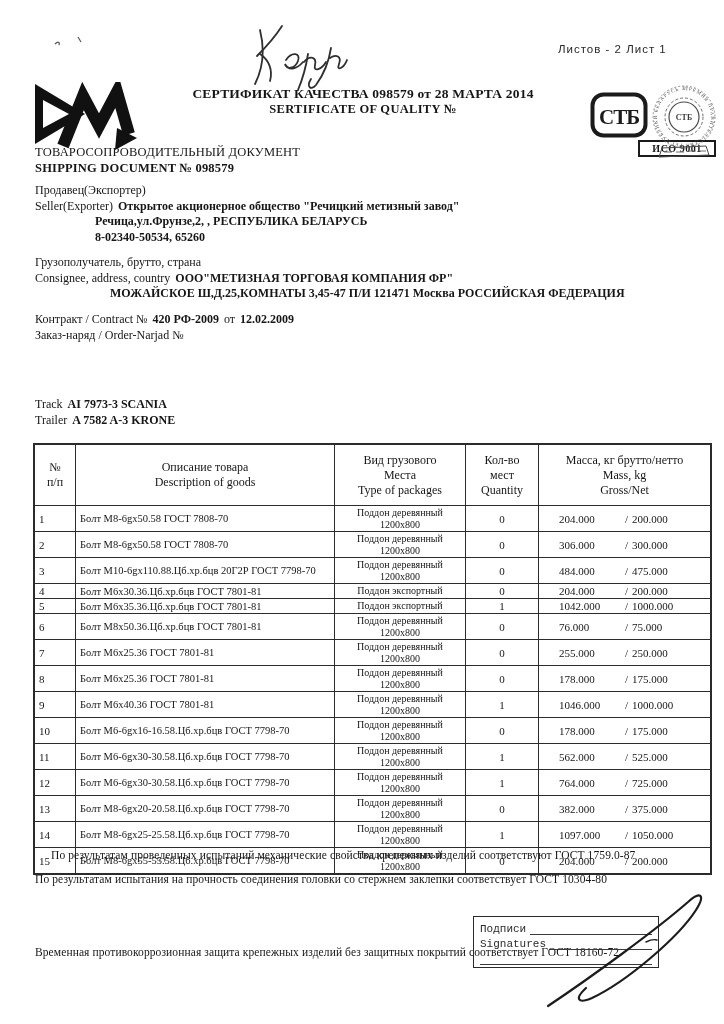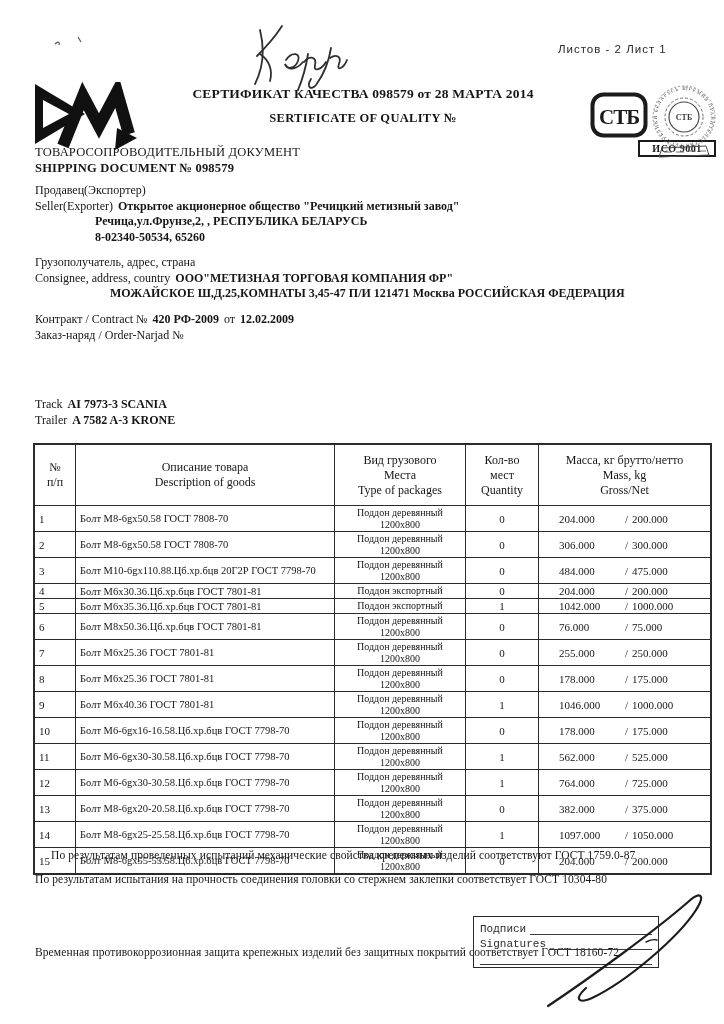--- a/index.html
+++ b/index.html
@@ -7,21 +7,21 @@
     position:relative;width:724px;height:1024px;background:#ffffff;
     font-family:"Liberation Serif", serif;color:#161616;overflow:hidden;
     margin:0 auto;
   }
   .b{font-weight:bold;}
   .abs{position:absolute;}
   
   .sheets{left:558px;top:43px;font-family:Liberation Sans, sans-serif;font-size:11.5px;letter-spacing:1px;color:#2a2a2a;}
   .titles{left:128px;top:86px;width:470px;text-align:center;}
   .title-ru{font-size:13.5px;font-weight:bold;letter-spacing:.2px;}
-  .title-en{font-size:12.5px;font-weight:bold;margin-top:9px;letter-spacing:.3px;}
+  .title-en{font-size:12.5px;font-weight:bold;letter-spacing:.3px;}
   .docnum{left:35px;top:144px;font-size:12.5px;line-height:16px;letter-spacing:.2px;}
   
   .blk{font-size:12px;line-height:15.5px;}
   .seller{left:35px;top:183px;}
   .consignee{left:35px;top:255px;}
   .contract{left:35px;top:312px;}
   .transport{left:35px;top:355px;}
   .truck{left:35px;top:397px;}
   .ind60{padding-left:60px;}
   .ind75{padding-left:75px;}
@@ -126,21 +126,21 @@
   <div class="abs blk seller">
     <div>Продавец(Экспортер)</div>
     <div>
       <span class="lab">Seller(Exporter)</span><span class="b">Открытое акционерное общество "Речицкий метизный завод"</span>
     </div>
     <div class="ind60 b">Речица,ул.Фрунзе,2,  , РЕСПУБЛИКА БЕЛАРУСЬ</div>
     <div class="ind60 b">8-02340-50534, 65260</div>
   </div>
 
   <div class="abs blk consignee">
-    <div>Грузополучатель, адрес, страна</div>
+    <div>Грузополучатель, брутто, страна</div>
     <div>
       <span class="lab">Consignee, address, country</span><span class="b">ООО"МЕТИЗНАЯ ТОРГОВАЯ КОМПАНИЯ ФР"</span>
     </div>
     <div class="ind75 b">МОЖАЙСКОЕ Ш,Д.25,КОМНАТЫ 3,45-47 П/И 121471 Москва РОССИЙСКАЯ ФЕДЕРАЦИЯ</div>
   </div>
 
   <div class="abs blk contract">
     <div>
       <span class="lab">Контракт / Contract №</span><span class="b lab">420 РФ-2009</span><span class="lab">от</span><span class="b">12.02.2009</span>
     </div>

